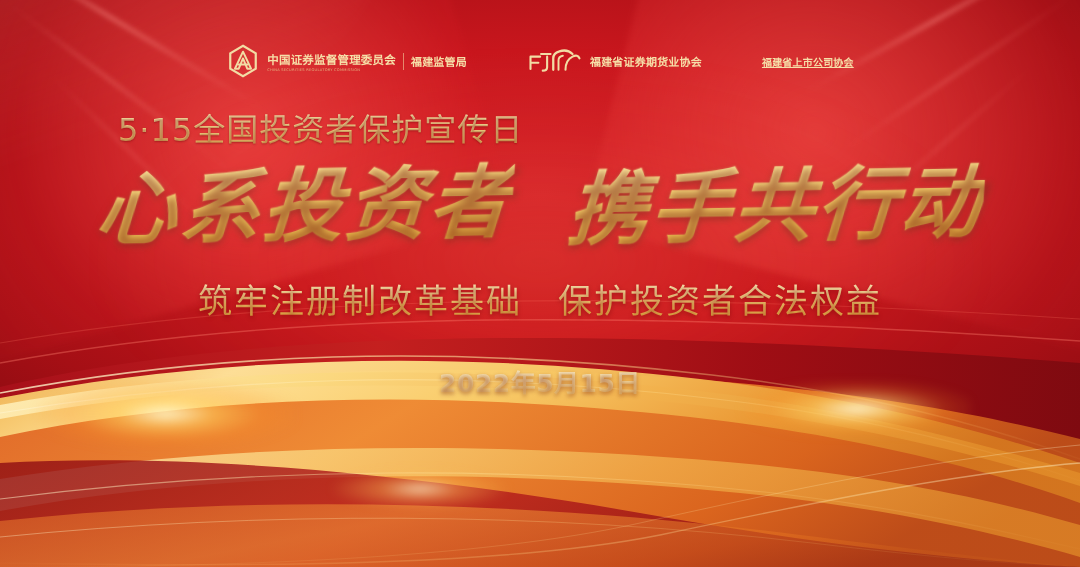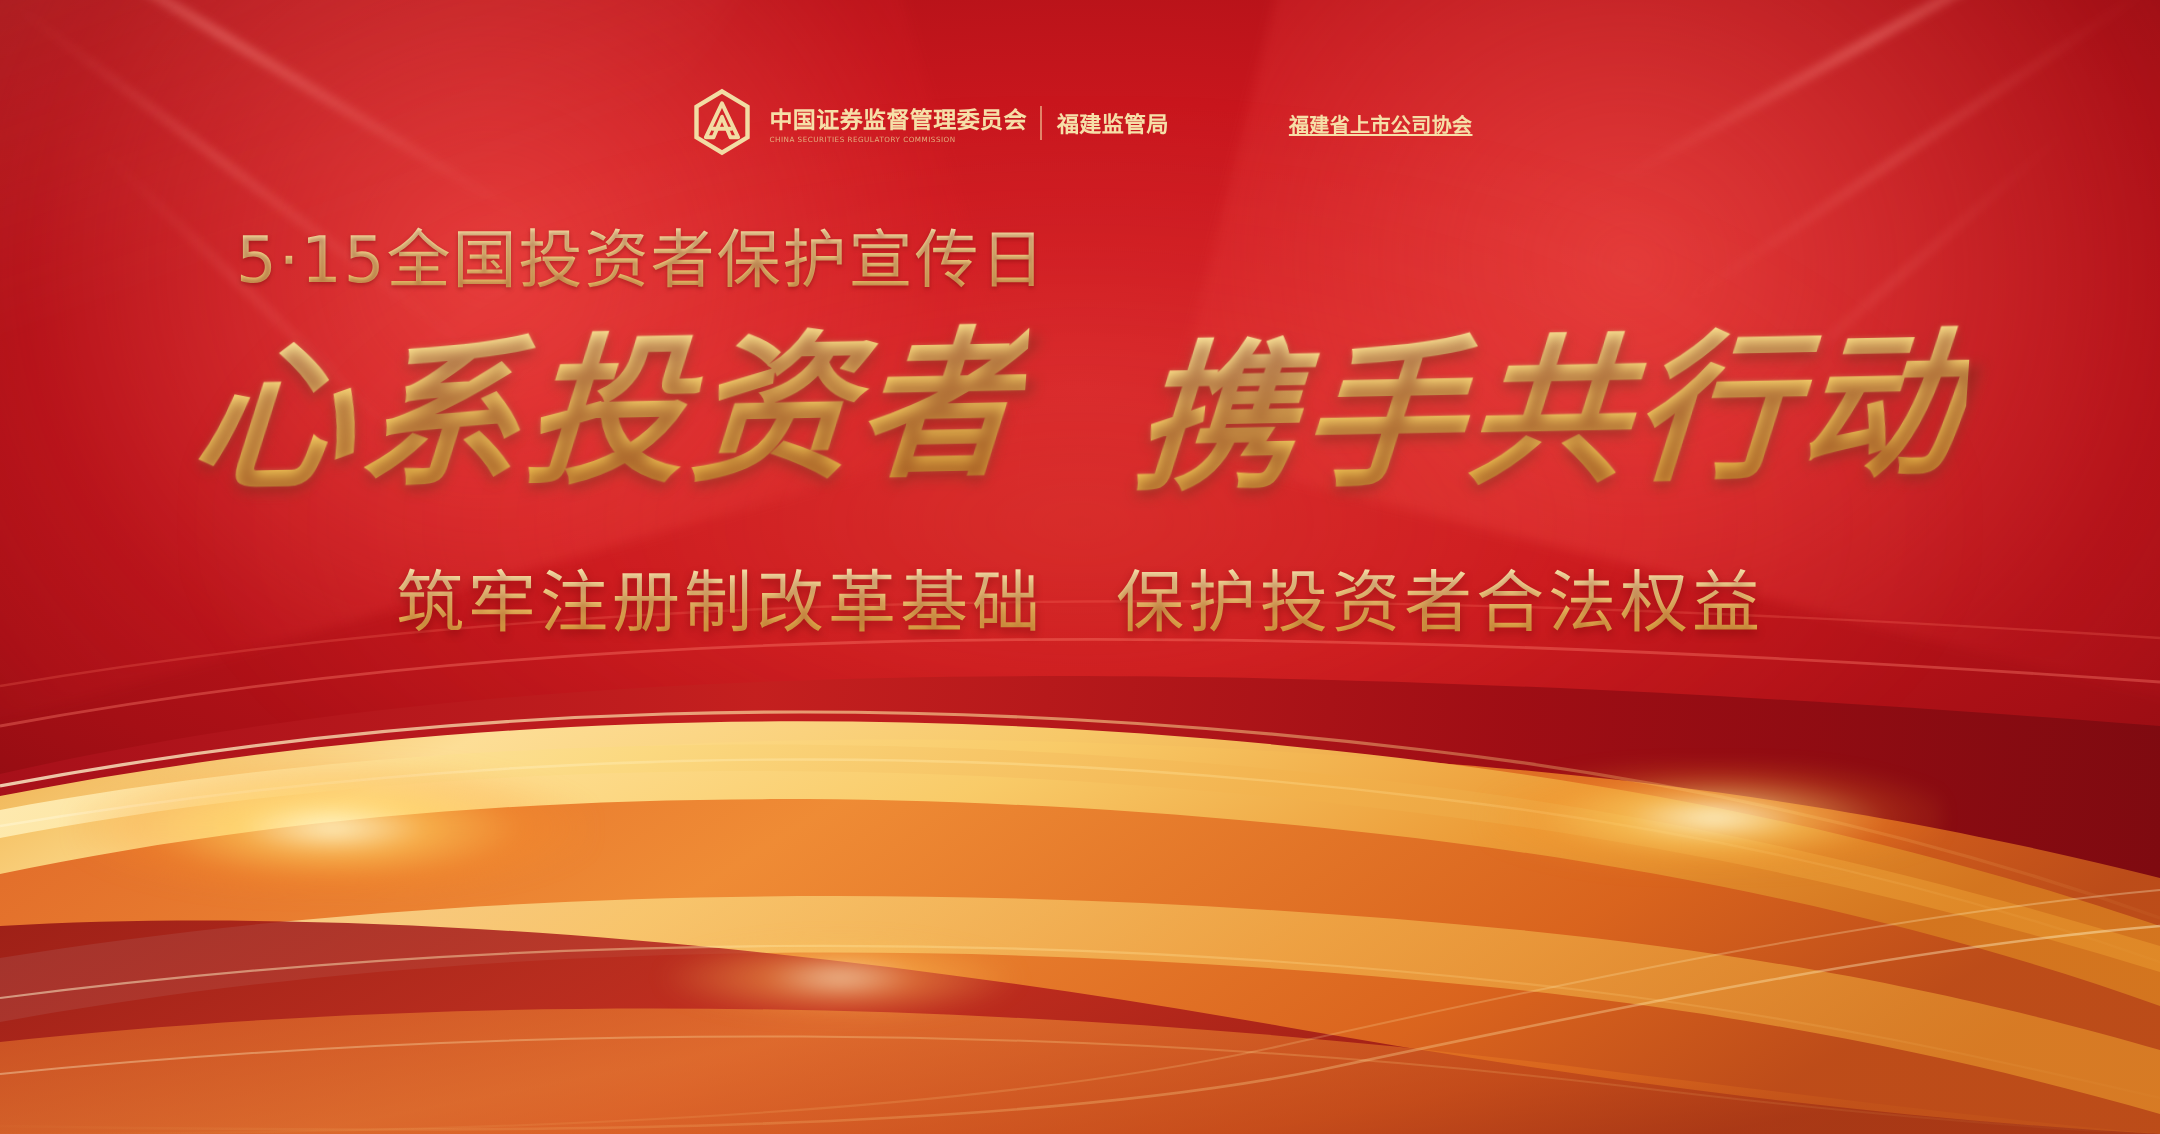--- a/index.html
+++ b/index.html
@@ -322,29 +322,43 @@
         <span class="csrc-text">
           <span>
             <span class="csrc-cn">中国证券监督管理委员会</span>
             <span class="csrc-en" style="display:block">CHINA SECURITIES REGULATORY COMMISSION</span>
           </span>
           <span class="divider-v"></span>
           <span class="logo-label">福建监管局</span>
         </span>
       </div>
 
+      <div class="logo-unit">
+        <span class="mark-fjsa">
+          <svg viewBox="0 0 64 34" width="56" height="30" aria-hidden="true">
+            <path d="M4,12 L4,26 M4,12 L15,12 M4,19 L13,19" fill="none" stroke="#f2dca4" stroke-width="2.4" stroke-linecap="round"></path>
+            <path d="M23,12 L23,24 Q23,28 18,28" fill="none" stroke="#f2dca4" stroke-width="2.4" stroke-linecap="round"></path>
+            <path d="M16,9 L27,9" stroke="#f2dca4" stroke-width="2.2" stroke-linecap="round"></path>
+            <path d="M30,27 L30,14 Q30,8 37,6 Q46,3 52,9" fill="none" stroke="#f2dca4" stroke-width="2.6" stroke-linecap="round"></path>
+            <path d="M36,27 L36,16 Q36,12 41,11" fill="none" stroke="#f2dca4" stroke-width="2.2" stroke-linecap="round"></path>
+            <path d="M44,27 Q44,16 52,12 Q58,9 60,14" fill="none" stroke="#f2dca4" stroke-width="2.4" stroke-linecap="round"></path>
+          </svg>
+        </span>
+        <span class="logo-label">福建省证券期货业协会</span>
+      </div>
 
       <div class="logo-unit">
         <span class="logo-label small">福建省上市公司协会</span>
       </div>
     </div>
 
     <div class="subtitle-top">5·15全国投资者保护宣传日</div>
 
     <div class="calligraphy">
       <span class="callig-part">心系投资者</span>
       <span class="callig-part">携手共行动</span>
     </div>
 
     <div class="tagline">筑牢注册制改革基础　保护投资者合法权益</div>
 
+    <div class="event-date">2022年5月15日</div>
   </div>
 </div>
 
 </body></html>

